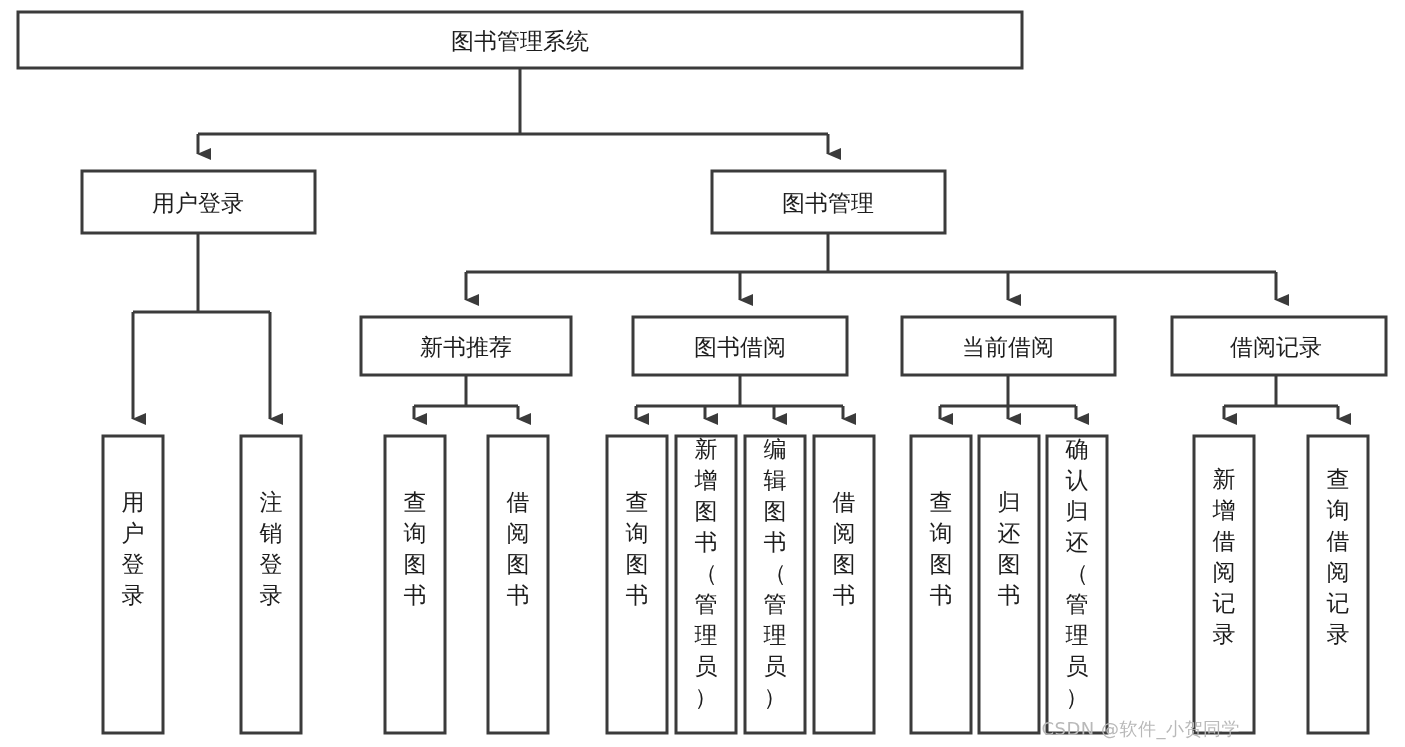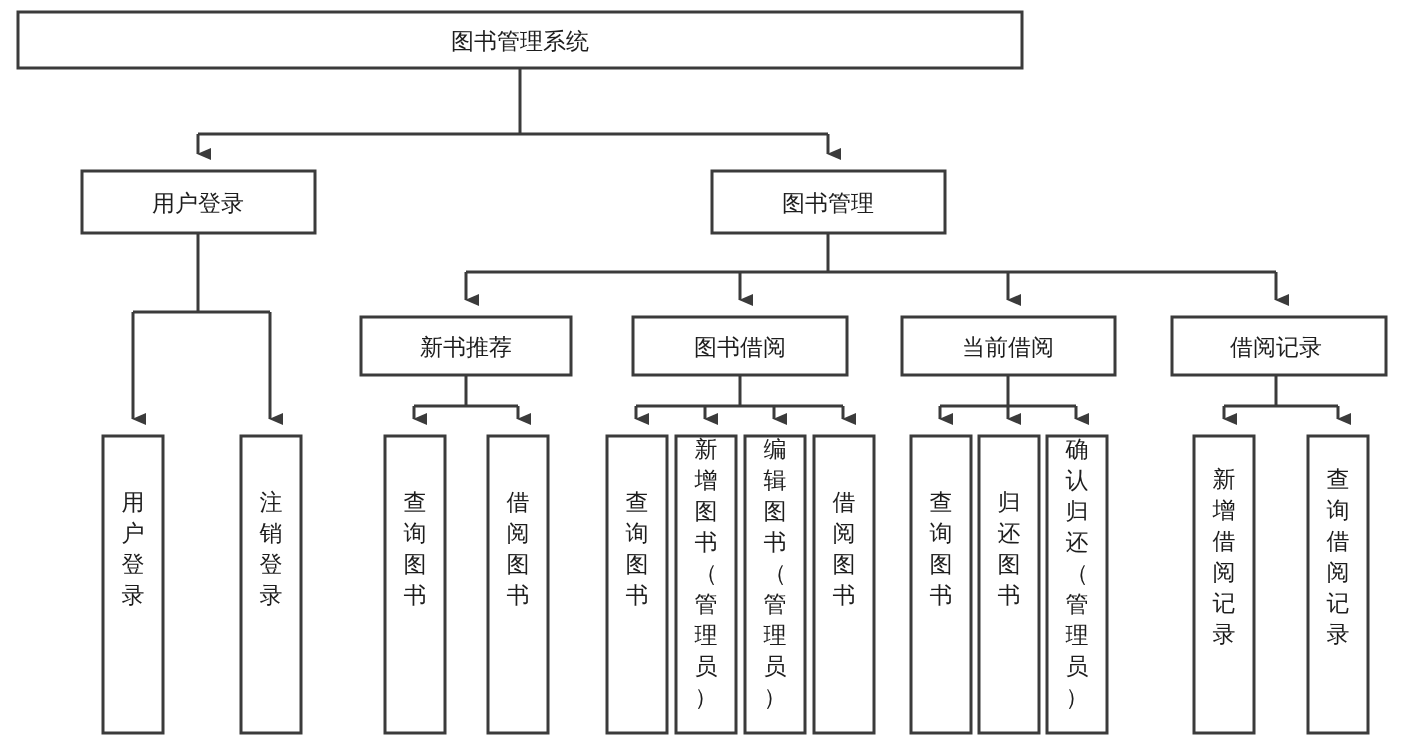--- a/index.html
+++ b/index.html
@@ -216,13 +216,14 @@
       <text class="node-label-v" x="1224" y="487"><tspan x="1224" dy="0">新</tspan><tspan x="1224" dy="31">增</tspan><tspan x="1224" dy="31">借</tspan><tspan x="1224" dy="31">阅</tspan><tspan x="1224" dy="31">记</tspan><tspan x="1224" dy="31">录</tspan></text>
     </g>
 
     <g>
       <rect class="node-box" x="1308" y="436" width="60" height="297"></rect>
       <text class="node-label-v" x="1338" y="487"><tspan x="1338" dy="0">查</tspan><tspan x="1338" dy="31">询</tspan><tspan x="1338" dy="31">借</tspan><tspan x="1338" dy="31">阅</tspan><tspan x="1338" dy="31">记</tspan><tspan x="1338" dy="31">录</tspan></text>
     </g>
 
   </svg>
 
+  <div class="watermark">CSDN @软件_小贺同学</div>
 </div>
 
 </body></html>

